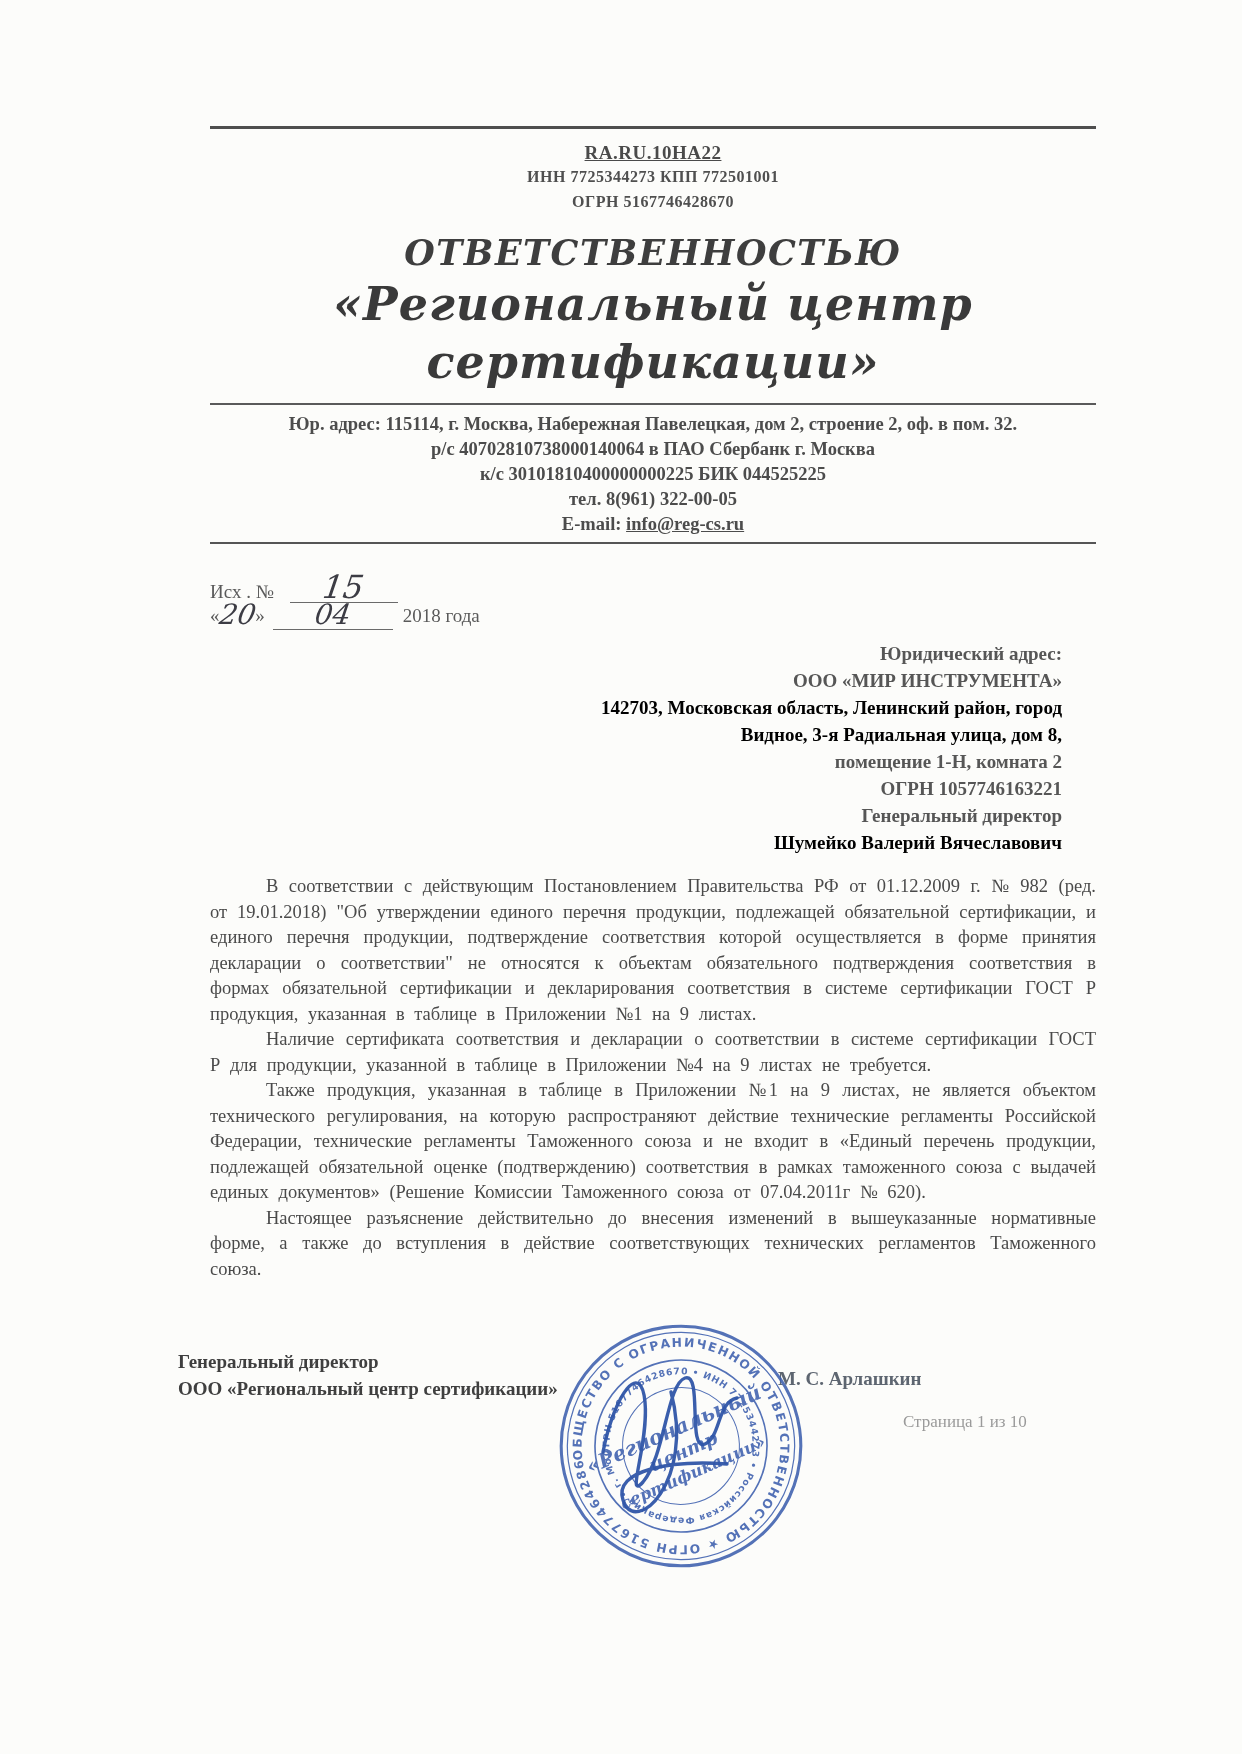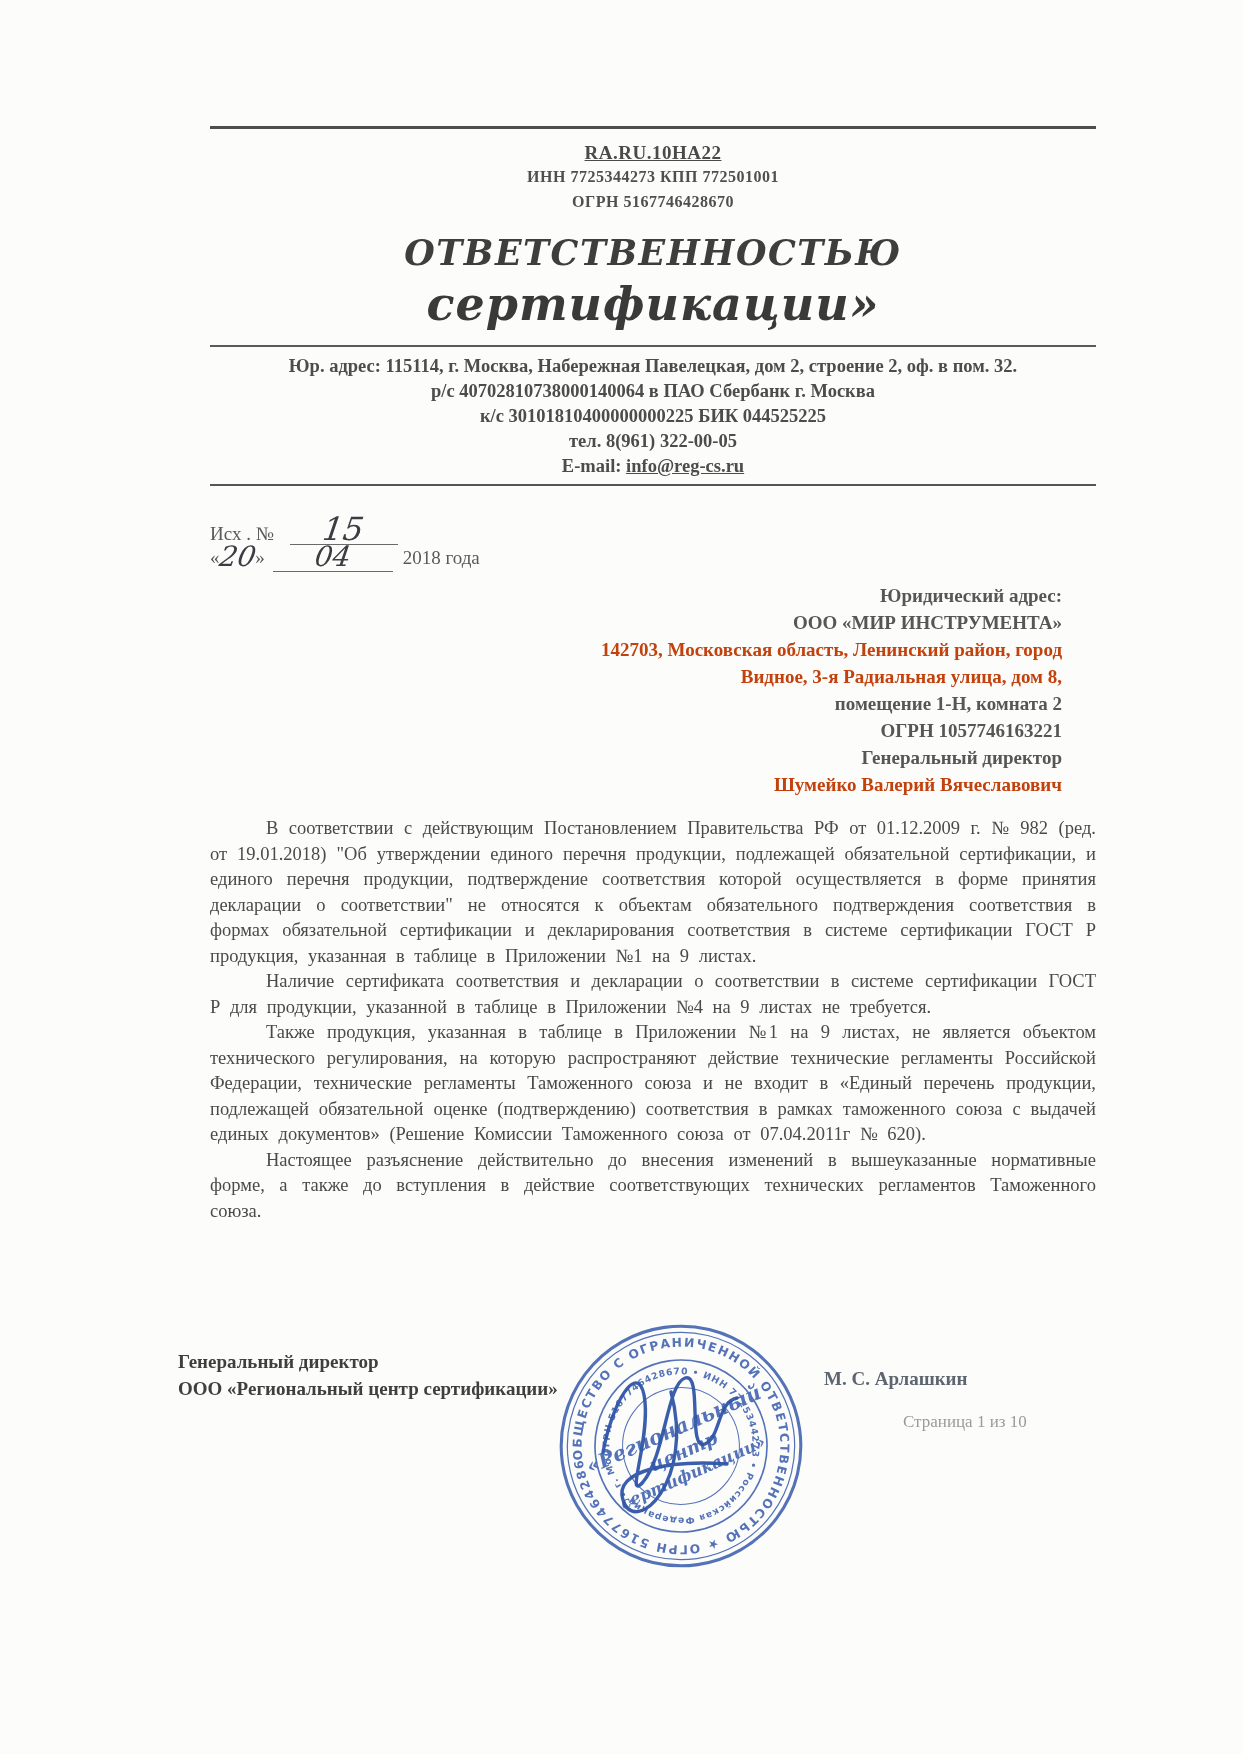--- a/index.html
+++ b/index.html
@@ -37,49 +37,50 @@
   .ref-label { display:inline-block; vertical-align:bottom; }
   .ref-numline { display:inline-block; width:108px; margin-left:16px; border-bottom:1.5px solid #6a6a6a; text-align:center; }
   .hand-15 { font-size:32px; position:relative; top:4px; display:inline-block; transform:skewX(-8deg); }
   .ref-row2 { margin-top:2px; height:34px; }
   .hand-20 { font-size:28px; position:relative; top:2px; display:inline-block; transform:skewX(-10deg); }
   .ref-monthline { display:inline-block; width:120px; margin:0 10px 0 8px; border-bottom:1.5px solid #6a6a6a; text-align:center; }
   .hand-04 { font-size:28px; position:relative; top:2px; display:inline-block; transform:skewX(-8deg); }
 
   
   .recipient { margin-top:10px; padding-right:34px; text-align:right; font-weight:bold; font-size:19px; line-height:27px; color:#565656; }
-  .recipient .dark { color:#c2410c; }
+  .recipient .dark { color:#000000; }
 
   
   .body-text { margin-top:18px; font-size:18.5px; line-height:25.5px; text-align:justify; color:#4a4a4a; word-spacing:5px; }
   .body-text p { margin:0; text-indent:56px; }
 
   
   .sig-block { position:absolute; left:178px; top:1348px; font-size:19px; font-weight:bold; color:#3f3f3f; line-height:27px; }
-  .signatory { position:absolute; left:824px; top:1368px; font-size:19px; font-weight:bold; color:#5d6570; }
+  .signatory { position:absolute; left:778px; top:1368px; font-size:19px; font-weight:bold; color:#5d6570; }
 
   .stamp-svg { position:absolute; left:553px; top:1318px; width:256px; height:256px; opacity:.88; transform:rotate(-8deg); }
   .stamp-ring-text { fill:#3d5fae; font-weight:bold; font-family:"DejaVu Sans", sans-serif; }
   .scribble { position:absolute; left:575px; top:1332px; width:230px; height:210px; }
 
   .page-num { position:absolute; left:903px; top:1412px; font-size:17px; color:#9a9a9a; }
 </style>
 </head>
 <body>
 
 <div class="page">
   <div class="content">
 
     <div class="rule" style="margin-top:126px;"></div>
 
     <div class="hdr">
       <div class="reg-code">RA.RU.10НА22</div>
       <div class="hdr-line">ИНН 7725344273 КПП 772501001</div>
       <div class="hdr-line">ОГРН 5167746428670</div>
       <div class="org-type">ОТВЕТСТВЕННОСТЬЮ</div>
+      <div class="org-name">«Региональный центр</div>
       <div class="org-name">сертификации»</div>
     </div>
 
     <div class="rule rule2 thin"></div>
 
     <div class="contacts">
       <div>Юр. адрес: 115114, г. Москва, Набережная Павелецкая, дом 2, строение 2, оф. в пом. 32.</div>
       <div>р/с 40702810738000140064 в ПАО Сбербанк г. Москва</div>
       <div>к/с 30101810400000000225  БИК 044525225</div>
       <div>тел. 8(961) 322-00-05</div>

